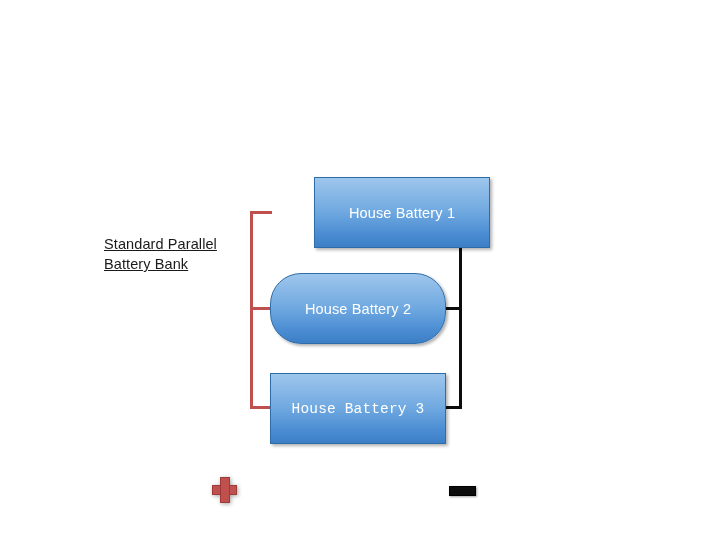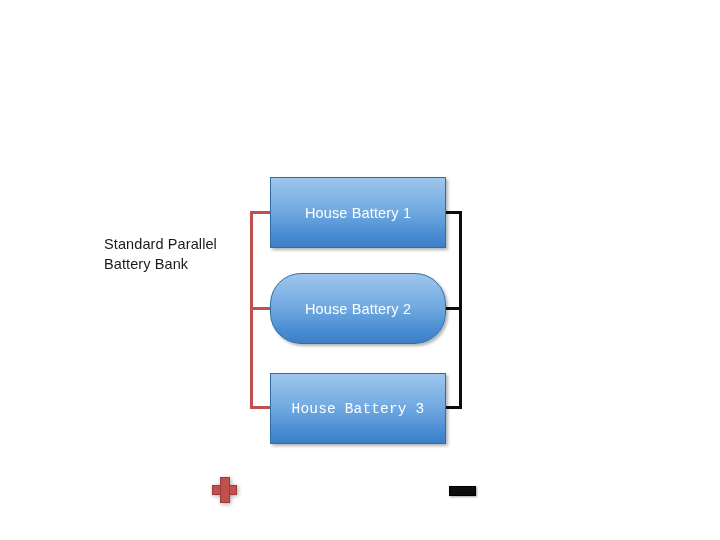--- a/index.html
+++ b/index.html
@@ -23,20 +23,21 @@
   .caption {
     position: absolute;
     left: 104px;
     top: 234px;
     width: 150px;
     font-size: 14.5px;
     line-height: 20px;
     color: #1a1a1a;
     white-space: pre-line;
     letter-spacing: 0.1px;
+    text-decoration: underline;
   }
 
   
   .battery {
     position: absolute;
     left: 270px;
     width: 176px;
     height: 71px;
     box-sizing: border-box;
     border: 1px solid #2E6DA8;
@@ -51,21 +52,21 @@
     align-items: center;
     justify-content: center;
   }
   .battery-label {
     color: #ffffff;
     font-size: 14.5px;
     letter-spacing: 0.15px;
     text-align: center;
     user-select: none;
   }
-  #battery-1 { top: 177px; }
+  #battery-1 { top: 177px; margin-left: 44px; }
   #battery-2 { top: 273px; border-radius: 31px; }
   #battery-3 { top: 373px; font-family: Liberation Mono, monospace; }
 
   
   .wire {
     position: absolute;
   }
   
   .wire-pos-bus {
     left: 250px;

